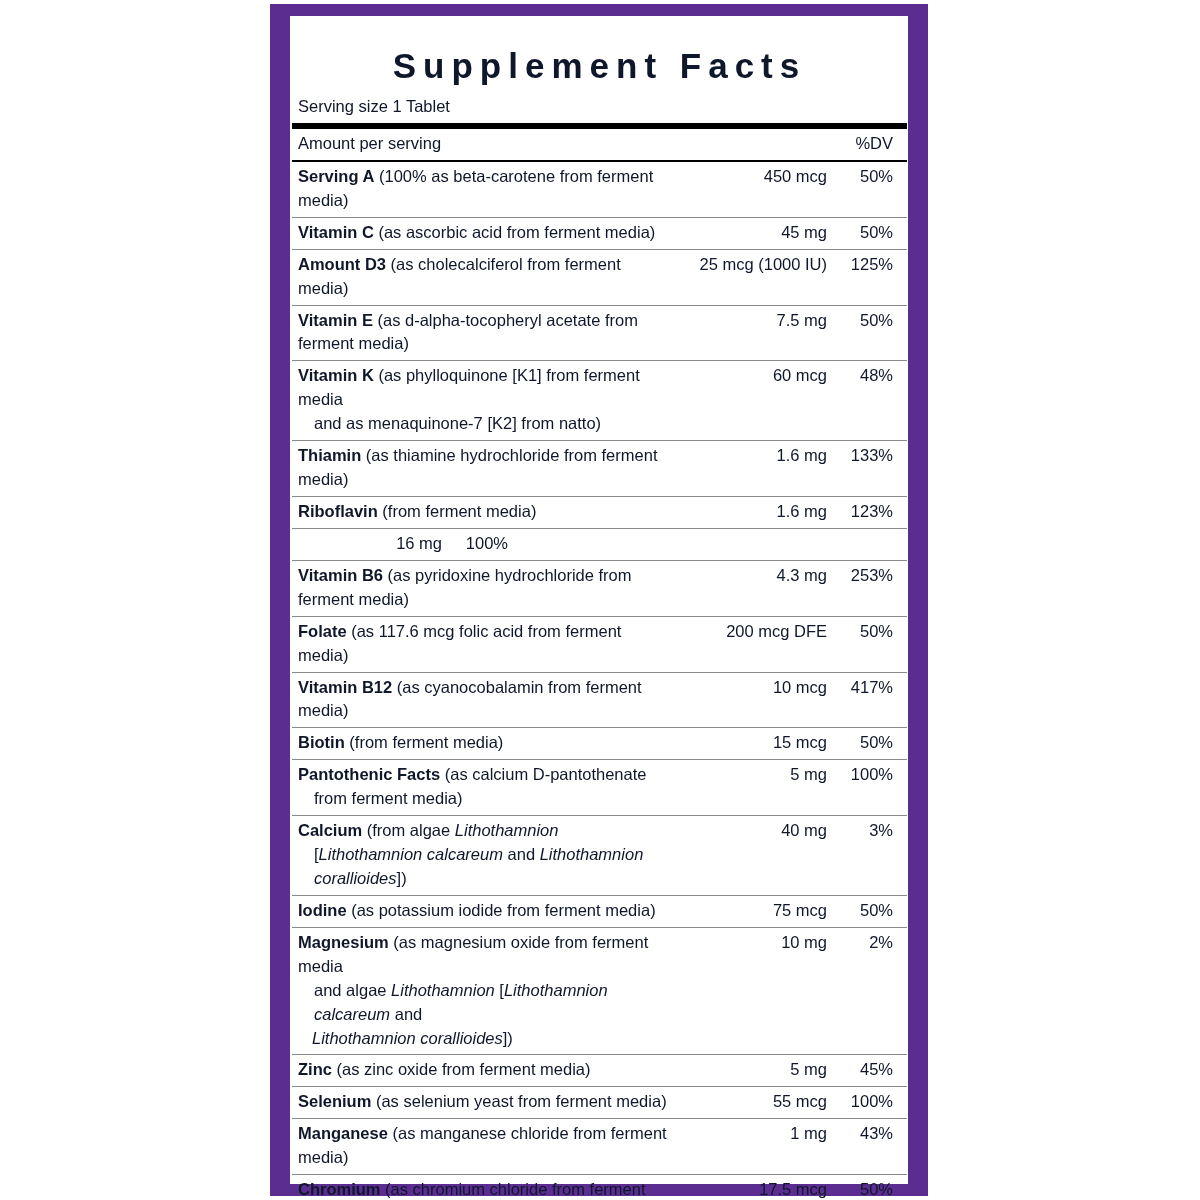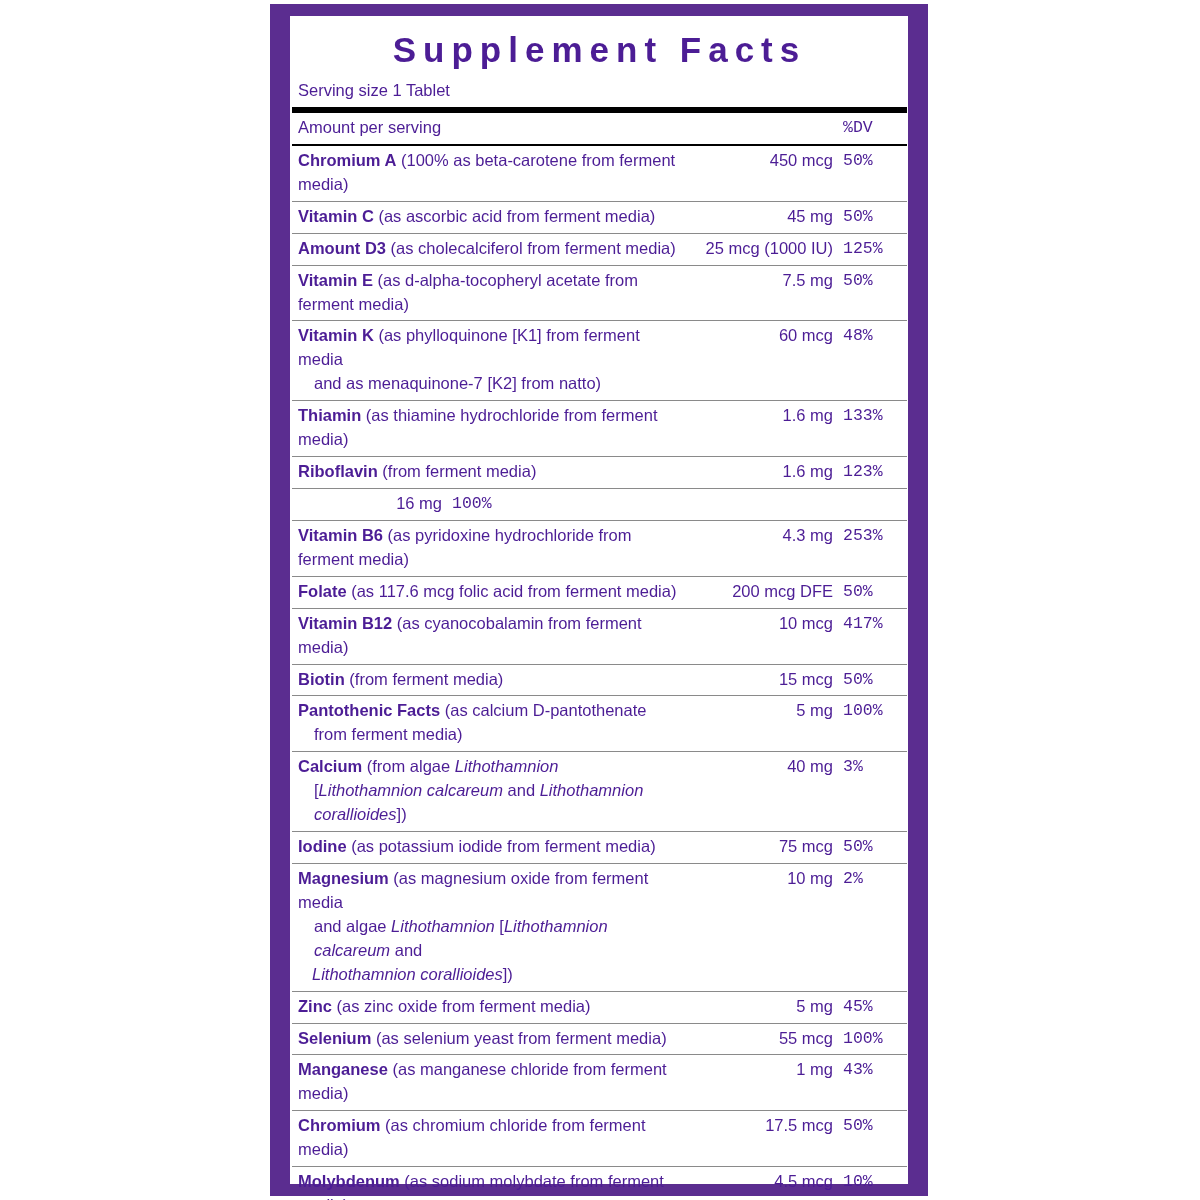--- a/index.html
+++ b/index.html
@@ -34,26 +34,26 @@
     position: absolute;
     left: 20px;
     top: 12px;
     right: 20px;
     bottom: 12px;
     background: #ffffff;
   }
   .panel {
     position: absolute;
     left: 292px;
-    top: 18px;
+    top: 34px;
     width: 615px;
     height: 1148px;
     background: #ffffff;
     box-sizing: border-box;
-    color: #4c1d95;
+    color: #0f172a;
   }
   .sf-title {
     font-size: 35px;
     letter-spacing: 7px;
     font-weight: bold;
     text-align: center;
     line-height: 1;
     padding-top: 14px;
     white-space: nowrap;
   }
@@ -90,26 +90,25 @@
   .row .amt {
     flex: 0 0 150px;
     text-align: right;
     font-size: 16.5px;
     line-height: 1.45;
     padding-right: 10px;
     white-space: nowrap;
   }
   .row .dv {
     flex: 0 0 56px;
-    text-align: left;
+    text-align: right;
     font-size: 16.5px;
     line-height: 1.45;
-    padding-right: 8px;
+    padding-right: 14px;
     white-space: nowrap;
-    font-family: Liberation Mono, monospace;
   }
   .nm b {
     font-weight: bold;
   }
   .nm i {
     font-style: italic;
     margin-top: 20px;
   }
   .hdr .nm, .hdr .dv {
     font-size: 16.5px;
@@ -141,21 +140,21 @@
     <div class="rule-heavy"></div>
 
     <div class="row hdr">
       <div class="nm">Amount per serving</div>
       <div class="amt"></div>
       <div class="dv">%DV</div>
     </div>
     <div class="rule-med"></div>
 
     <div class="row">
-      <div class="nm"><b>Chromium A</b><span> (100% as beta-carotene from ferment media)</span></div>
+      <div class="nm"><b>Serving A</b><span> (100% as beta-carotene from ferment media)</span></div>
       <div class="amt">450 mcg</div>
       <div class="dv">50%</div>
     </div>
     <div class="rule-thin"></div>
 
     <div class="row">
       <div class="nm"><b>Vitamin C</b><span> (as ascorbic acid from ferment media)</span></div>
       <div class="amt">45 mg</div>
       <div class="dv">50%</div>
     </div>

